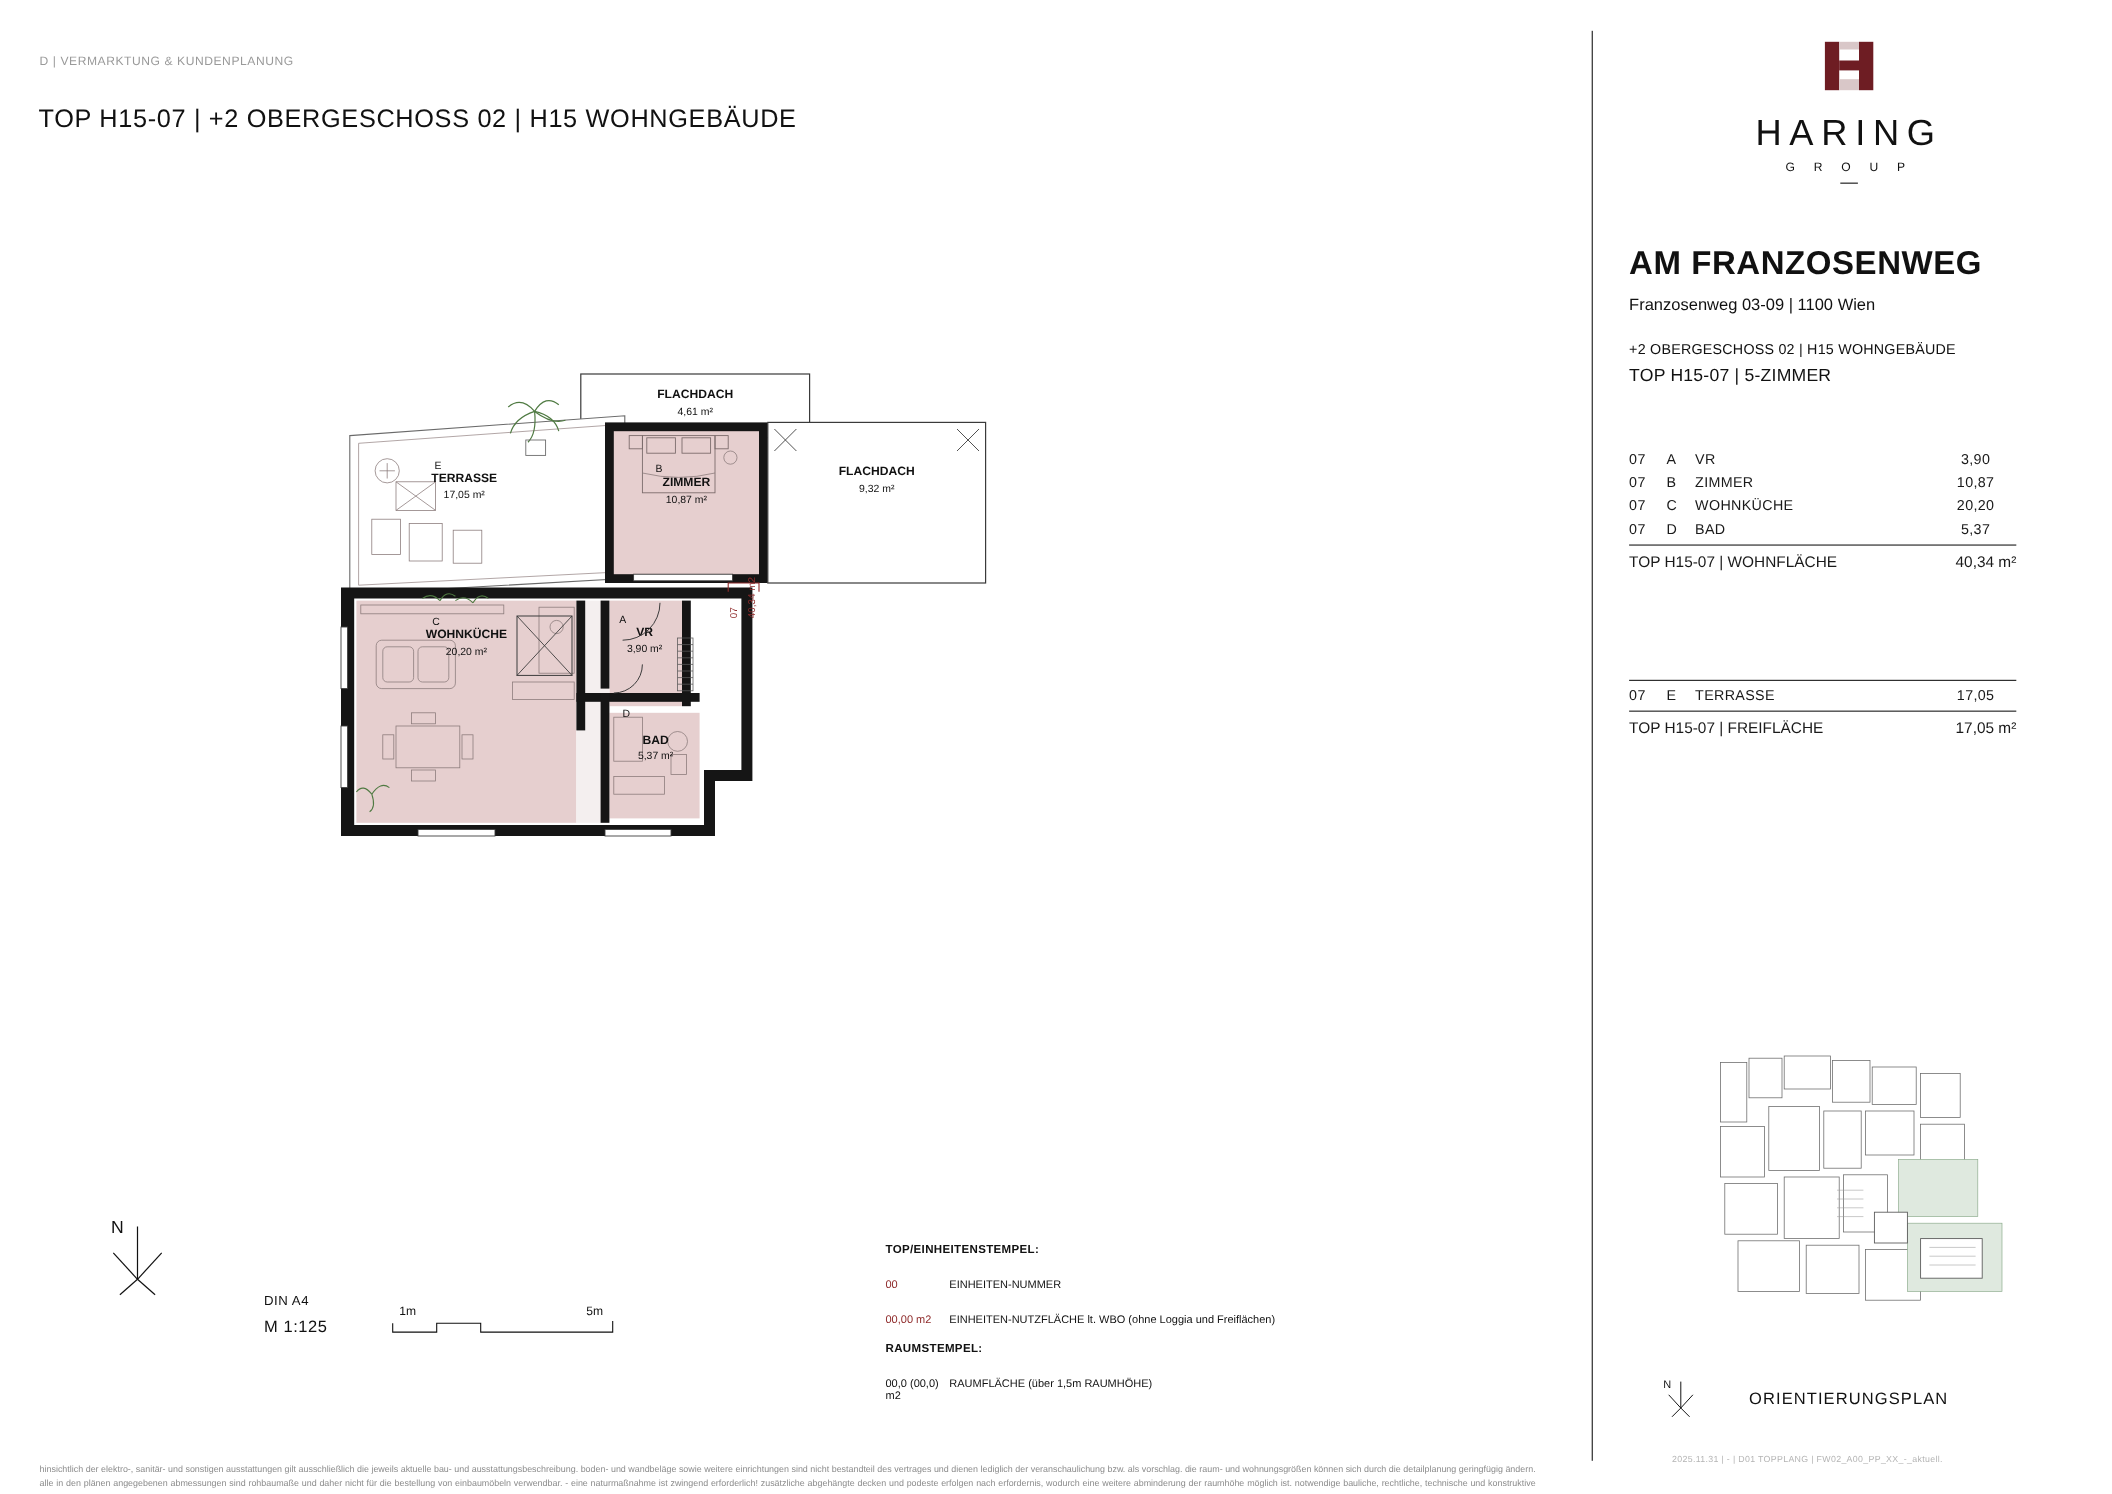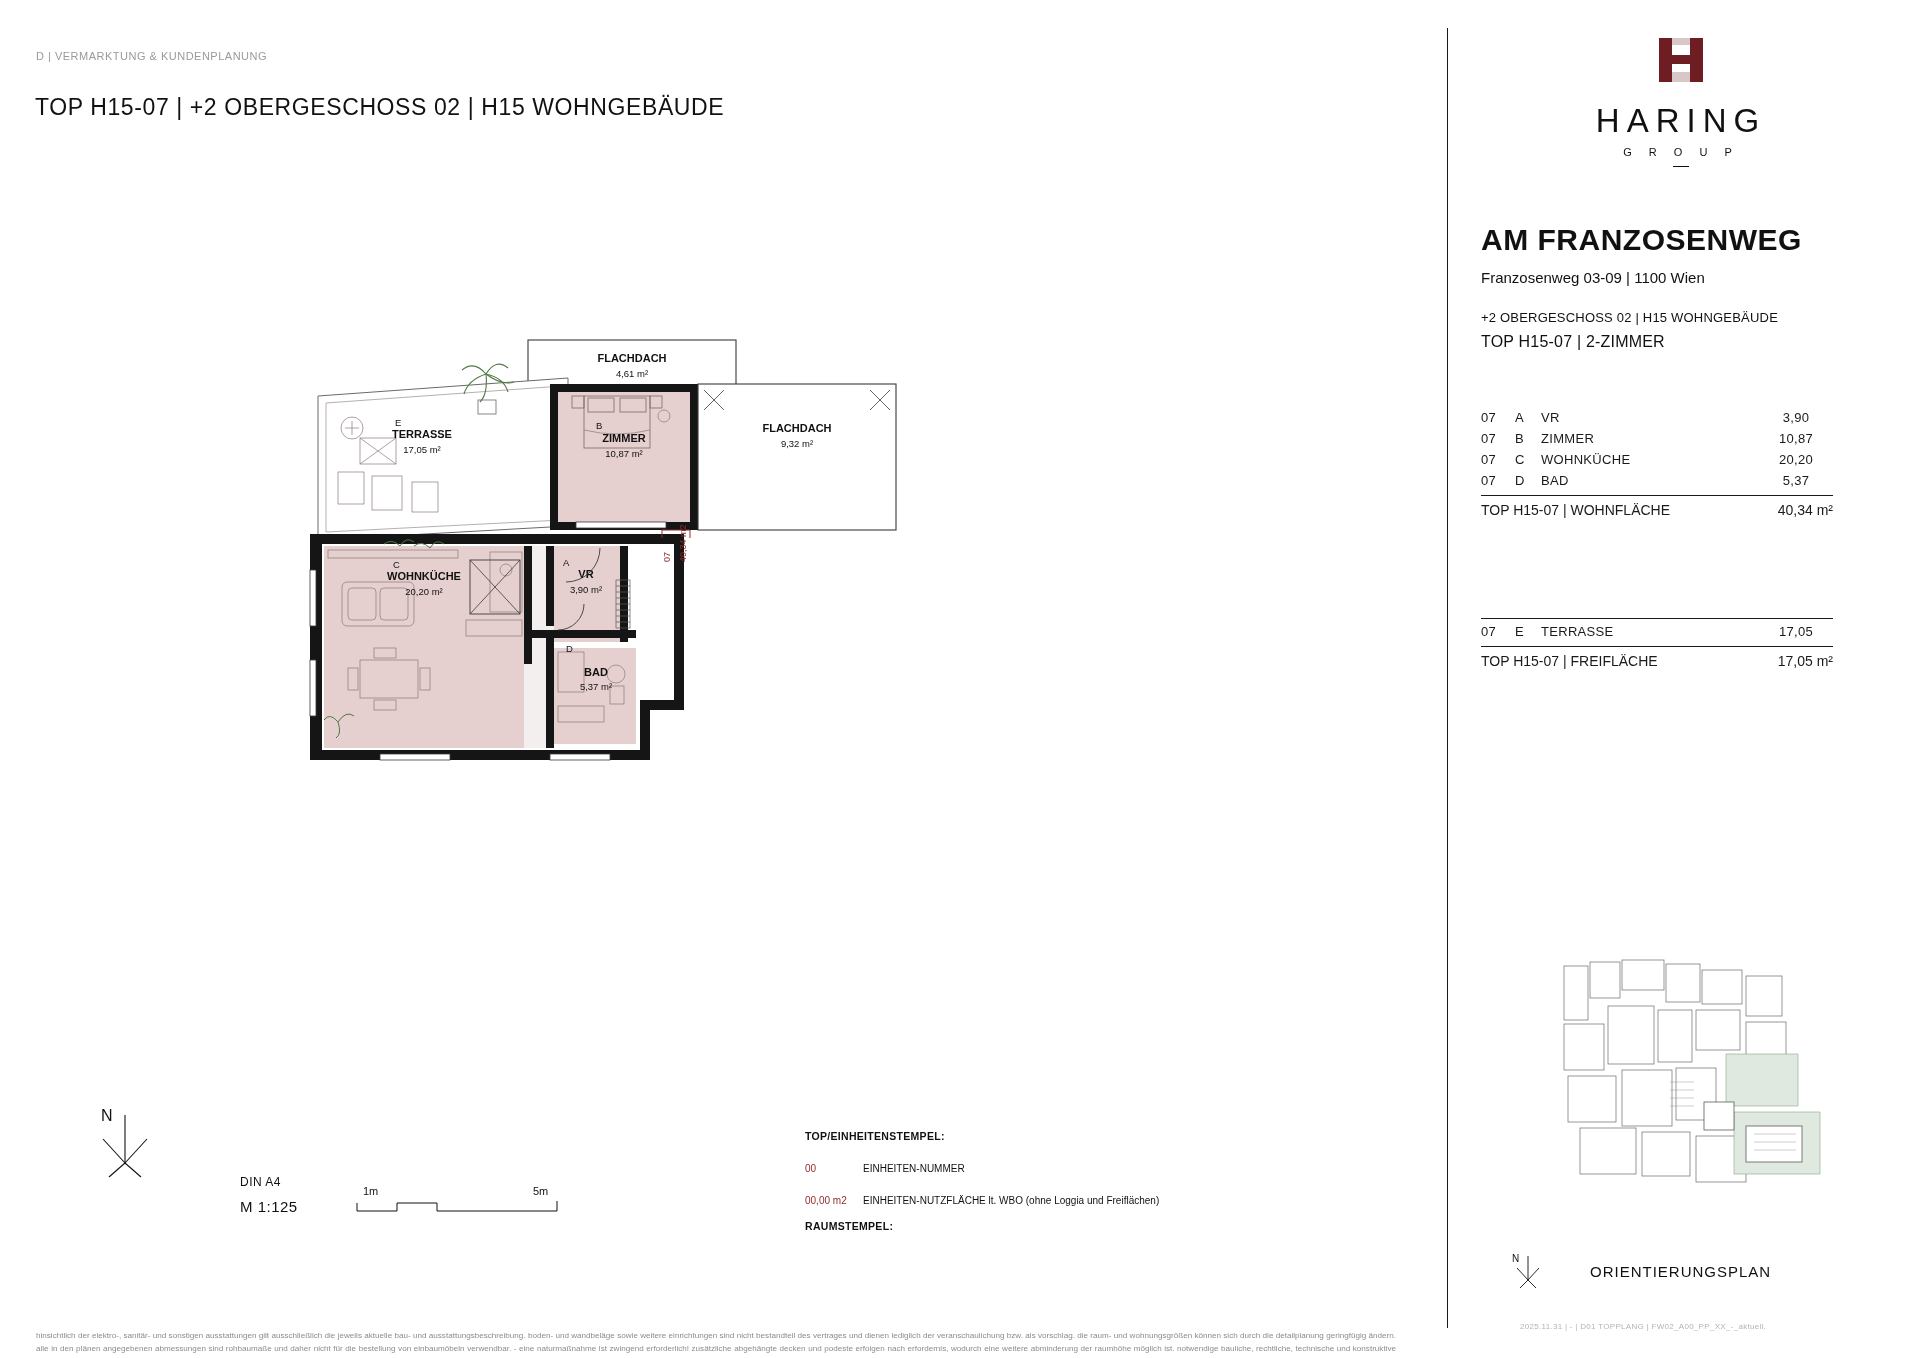--- a/index.html
+++ b/index.html
@@ -274,20 +274,24 @@
     <div class="lg-h">TOP/EINHEITENSTEMPEL:</div>
     <div class="lg-row">
       <div class="lg-key">00</div>
       <div class="lg-val">EINHEITEN-NUMMER</div>
     </div>
     <div class="lg-row">
       <div class="lg-key">00,00 m2</div>
       <div class="lg-val">EINHEITEN-NUTZFLÄCHE lt. WBO (ohne Loggia und Freiflächen)</div>
     </div>
     <div class="lg-h2">RAUMSTEMPEL:</div>
+    <div class="lg-row">
+      <div class="lg-key" style="color:#111">00,0 (00,0) m2</div>
+      <div class="lg-val">RAUMFLÄCHE (über 1,5m RAUMHÖHE)</div>
+    </div>
   </div>
 
   <div class="disclaimer">hinsichtlich der elektro-, sanitär- und sonstigen ausstattungen gilt ausschließlich die jeweils aktuelle bau- und ausstattungsbeschreibung. boden- und wandbeläge sowie weitere einrichtungen sind nicht bestandteil des vertrages und dienen lediglich der veranschaulichung bzw. als vorschlag. die raum- und wohnungsgrößen können sich durch die detailplanung geringfügig ändern. alle in den plänen angegebenen abmessungen sind rohbaumaße und daher nicht für die bestellung von einbaumöbeln verwendbar. - eine naturmaßnahme ist zwingend erforderlich! zusätzliche abgehängte decken und podeste erfolgen nach erfordernis, wodurch eine weitere abminderung der raumhöhe möglich ist. notwendige bauliche, rechtliche, technische und konstruktive änderungen bleiben vorbehalten und haben keinen einfluss auf den vereinbarten kaufpreis. diese zeichnung bzw. ausarbeitung stellt das geistige eigentum der haring group bauträger gmbh dar und ist gesetzlich geschützt. jegliche vervielfältigung, veröffentlichung, überarbeitung, nutzung oder weitergabe an dritte im zusammenhang mit anderen projekten oder arbeiten bedarf der ausdrücklichen schriftlichen zustimmung des planers. unverbindliche plankopie - druckfehler, irrtümer und änderungen vorbehalten.</div>
 
   <div class="rcol">
 
     <div class="logo-wrap">
       <div class="logo-mark">
         <span class="bar b1"></span>
           <span class="bar b2"></span>
@@ -296,21 +300,21 @@
           <span class="bar b5"></span>
       </div>
       <div class="logo-text">HARING</div>
       <div class="logo-sub">G R O U P</div>
       <div class="logo-dash"></div>
     </div>
 
     <div class="project-title">AM FRANZOSENWEG</div>
     <div class="project-addr">Franzosenweg 03-09 | 1100 Wien</div>
     <div class="project-l1">+2 OBERGESCHOSS 02 | H15 WOHNGEBÄUDE</div>
-    <div class="project-l2">TOP H15-07 | 2-ZIMMER</div>
+    <div class="project-l2">TOP H15-07 | 5-ZIMMER</div>
 
     <div class="areas">
       <div class="arow">
         <div class="c-num">07</div>
         <div class="c-let">A</div>
         <div class="c-name">VR</div>
         <div class="c-val">3,90</div>
       </div>
       <div class="arow">
         <div class="c-num">07</div>

